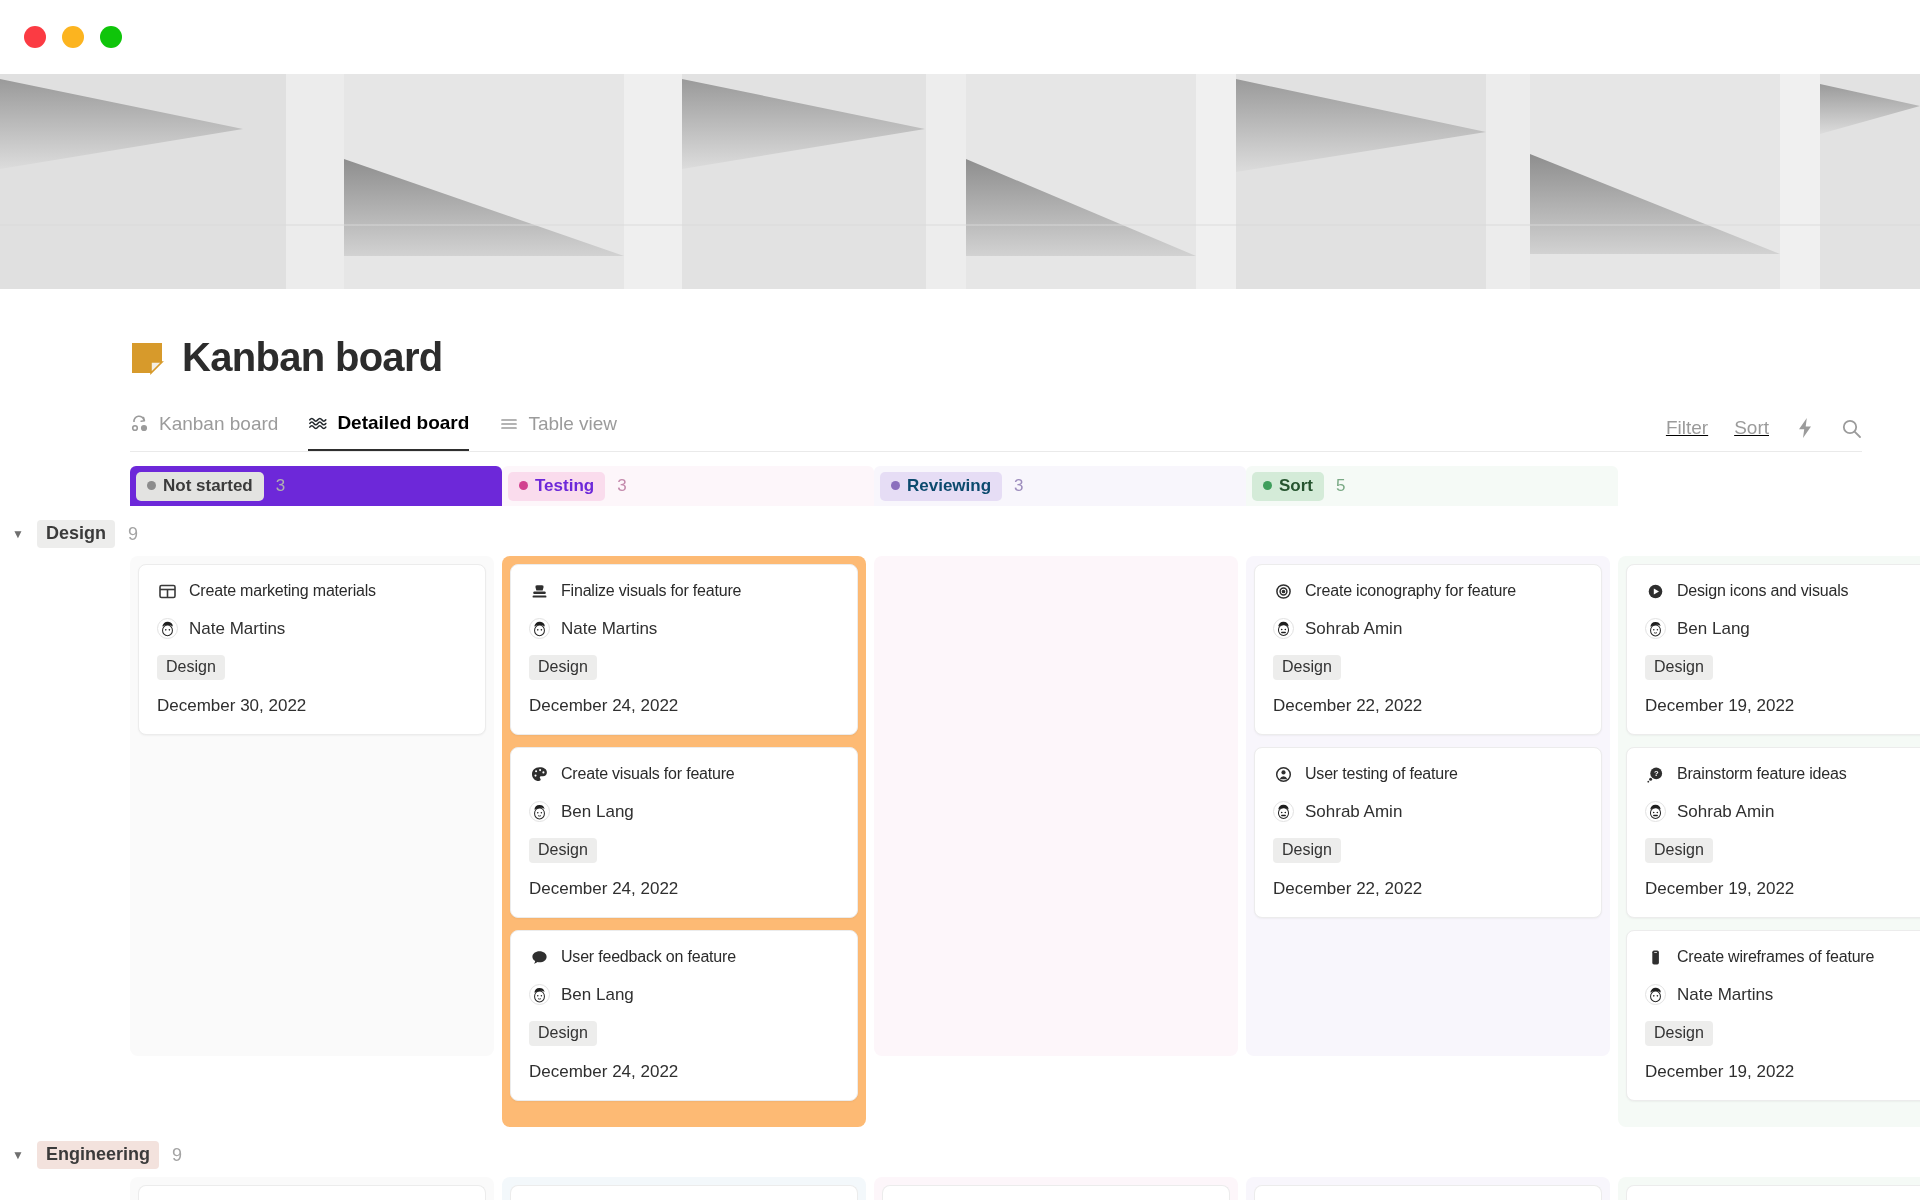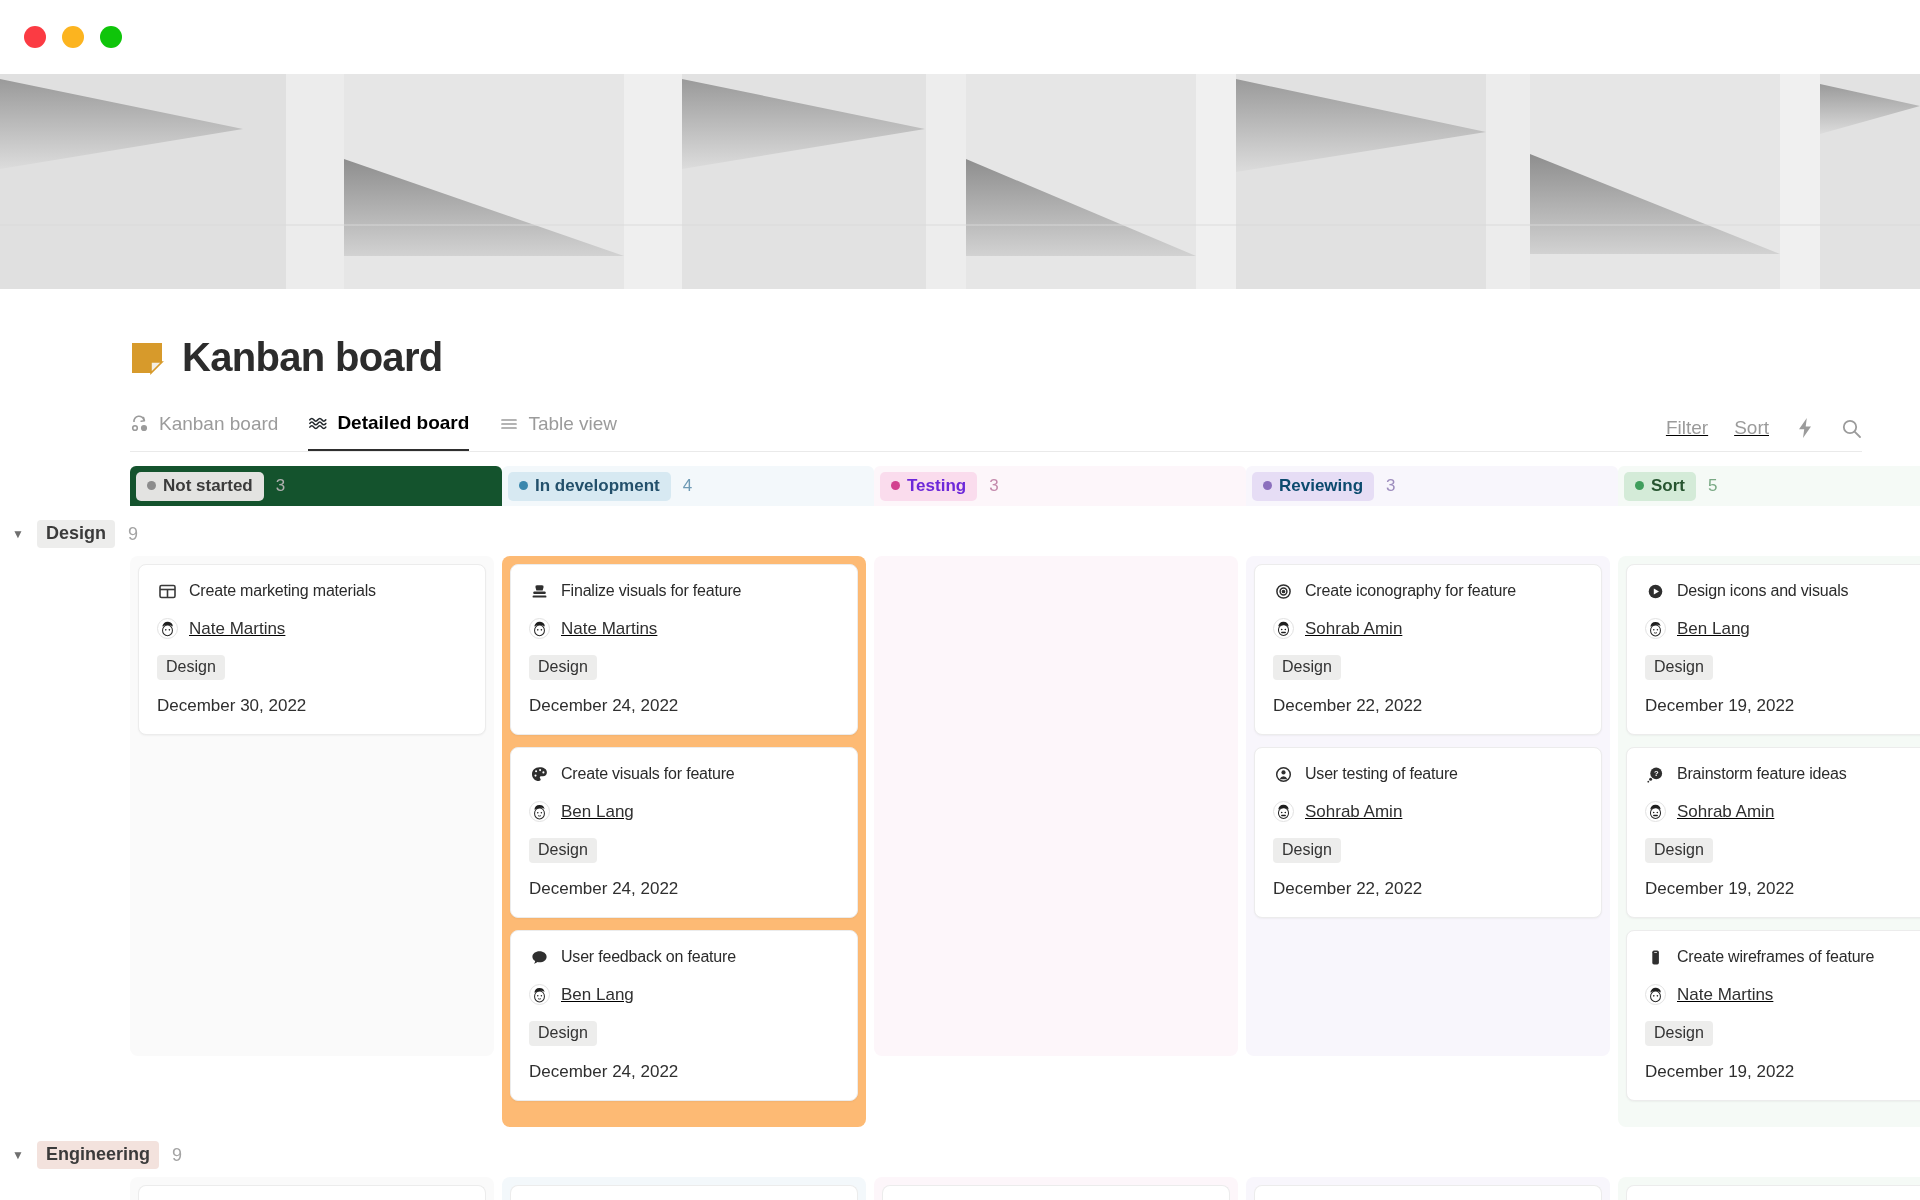--- a/index.html
+++ b/index.html
@@ -99,21 +99,21 @@
     background:#ffffff; border:1px solid #ececec; border-radius:8px;
     margin:0 8px 12px 8px; padding:16px 18px 18px;
     box-shadow:0 1px 2px rgba(0,0,0,0.045);
   }
   .card-title-row { display:flex; align-items:center; gap:12px; }
   .card-icon { width:20px; height:20px; flex:0 0 20px; display:flex; align-items:center; justify-content:center; }
   .card-title {
     font-size:16px; font-weight:normal; color:#2b2b2b;
     white-space:nowrap; letter-spacing:-0.2px;
   }
-  .card-person { display:flex; align-items:center; gap:11px; margin-top:17px;text-decoration:underline; }
+  .card-person { display:flex; align-items:center; gap:11px; margin-top:17px; }
   .avatar {
     width:21px; height:21px; border-radius:50%;
     border:1px solid #e2e2e2; background:#fff;
     flex:0 0 21px; overflow:hidden;
   }
   .person-name { font-size:17px; color:#303030; white-space:nowrap; }
   .card-tag {
     display:inline-block; margin-top:16px;
     background:#ededec; color:#333; border-radius:4px;
     padding:3px 9px 4px; font-size:16px;
@@ -237,35 +237,26 @@
         <svg width="21" height="21" viewBox="0 0 21 21" fill="none" stroke="#9b9b9b" stroke-width="1.8">
           <circle cx="9" cy="9" r="6.2"></circle>
             <path d="M13.6 13.6 L19 19" stroke-linecap="round"></path>
         </svg>
       </span>
     </div>
   </div>
 
   <div class="board">
     <div class="col">
-      <div class="col-head" style="background:#14532d">
+      <div class="col-head" style="background:#6d28d9">
         <span class="pill" style="background:#e3e3e1;color:#3b3b3b">
           <span class="dot" style="background:#8c8c8c"></span>
           <span>Not started</span>
         </span>
         <span class="count" style="color:#b0b0b0">3</span>
-      </div>
-    </div>
-    <div class="col">
-      <div class="col-head" style="background:#f3f8fb">
-        <span class="pill" style="background:#d7e9f2;color:#23506b">
-          <span class="dot" style="background:#3a87ad"></span>
-          <span>In development</span>
-        </span>
-        <span class="count" style="color:#6e9ab5">4</span>
       </div>
     </div>
     <div class="col">
       <div class="col-head" style="background:#fdf6fa">
         <span class="pill" style="background:#fadced;color:#6d28d9">
           <span class="dot" style="background:#d2418f"></span>
           <span>Testing</span>
         </span>
         <span class="count" style="color:#c48aac">3</span>
       </div>

